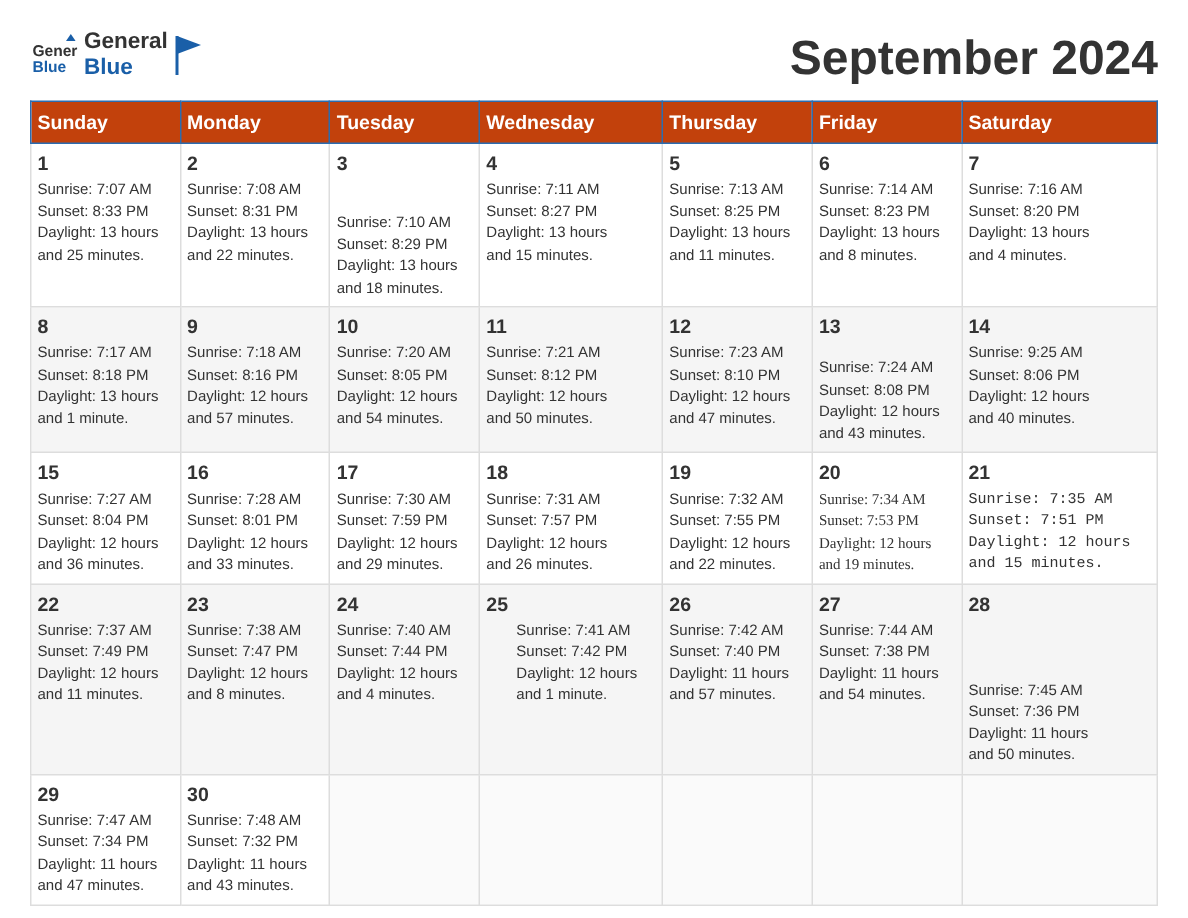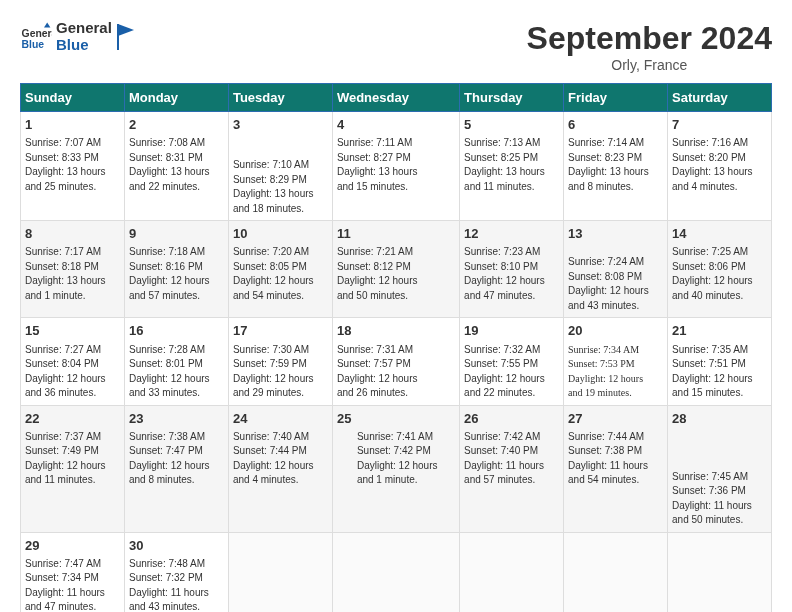--- a/index.html
+++ b/index.html
@@ -36,21 +36,21 @@
     .location {
       font-size: 14px;
       color: #555;
     }
     table {
       width: 100%;
       border-collapse: collapse;
       font-size: 11px;
     }
     thead tr {
-      background-color: #0f766e;
+      background-color: #c2410c;
       color: white;
     }
     thead th {
       padding: 6px 4px;
       text-align: left;
       font-size: 13px;
       font-weight: bold;
       border: 1px solid #2b6cb0;
     }
     tbody tr {
@@ -100,21 +100,20 @@
       <span style="font-size:15px;font-weight:bold;color:#333;">General</span>
       <span style="font-size:15px;font-weight:bold;color:#1a5fa8;">Blue</span>
     </div>
     <svg width="20" height="30" viewBox="0 0 20 30">
       <line x1="2" y1="2" x2="2" y2="28" stroke="#1a5fa8" stroke-width="2"></line>
       <polygon points="2,2 18,8 2,14" fill="#1a5fa8"></polygon>
     </svg>
   </div>
   <div class="title-block">
     <div class="month-year">September 2024</div>
-    <div class="location">Orly, France</div>
   </div>
 </div>
 
 <table>
   <thead>
     <tr>
     <th>Sunday</th>
         <th>Monday</th>
         <th>Tuesday</th>
         <th>Wednesday</th>
@@ -213,21 +212,21 @@
         </td>
         <td>
           <span class="day-num">13</span>
           <div class="day-info" style="white-space: pre-line; margin-top: 12px;">Sunrise: 7:24 AM
 Sunset: 8:08 PM
 Daylight: 12 hours
 and 43 minutes.</div>
         </td>
         <td>
           <span class="day-num">14</span>
-          <div class="day-info" style="white-space: pre-line;">Sunrise: 7:25 AM
+          <div class="day-info" style="white-space: pre-line;">Sunrise: 9:25 AM
 Sunset: 8:06 PM
 Daylight: 12 hours
 and 40 minutes.</div>
         </td>
       </tr>
       <tr>
         <td>
           <span class="day-num">15</span>
           <div class="day-info" style="white-space: pre-line;">Sunrise: 7:27 AM
 Sunset: 8:04 PM
@@ -264,21 +263,21 @@
         </td>
         <td>
           <span class="day-num">20</span>
           <div class="day-info" style="white-space: pre-line; font-family: Liberation Serif, serif;">Sunrise: 7:34 AM
 Sunset: 7:53 PM
 Daylight: 12 hours
 and 19 minutes.</div>
         </td>
         <td>
           <span class="day-num">21</span>
-          <div class="day-info" style="white-space: pre-line;">Sunrise: 7:35 AM
+          <div class="day-info" style="white-space: pre-line; font-family: Liberation Mono, monospace;">Sunrise: 7:35 AM
 Sunset: 7:51 PM
 Daylight: 12 hours
 and 15 minutes.</div>
         </td>
       </tr>
       <tr>
         <td>
           <span class="day-num">22</span>
           <div class="day-info" style="white-space: pre-line;">Sunrise: 7:37 AM
 Sunset: 7:49 PM

